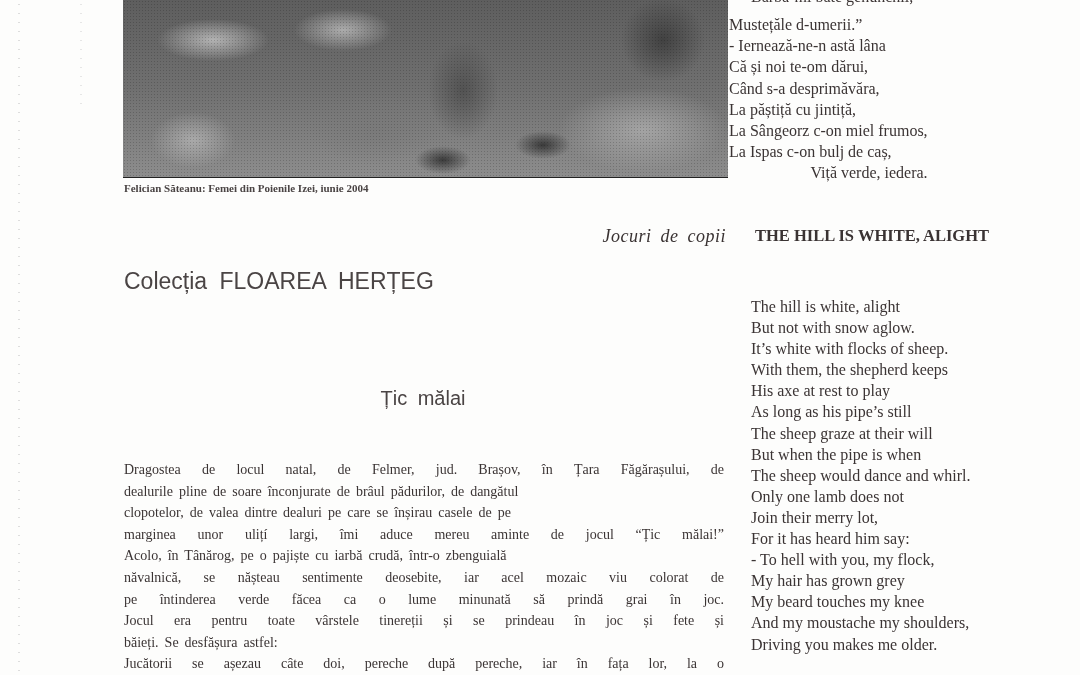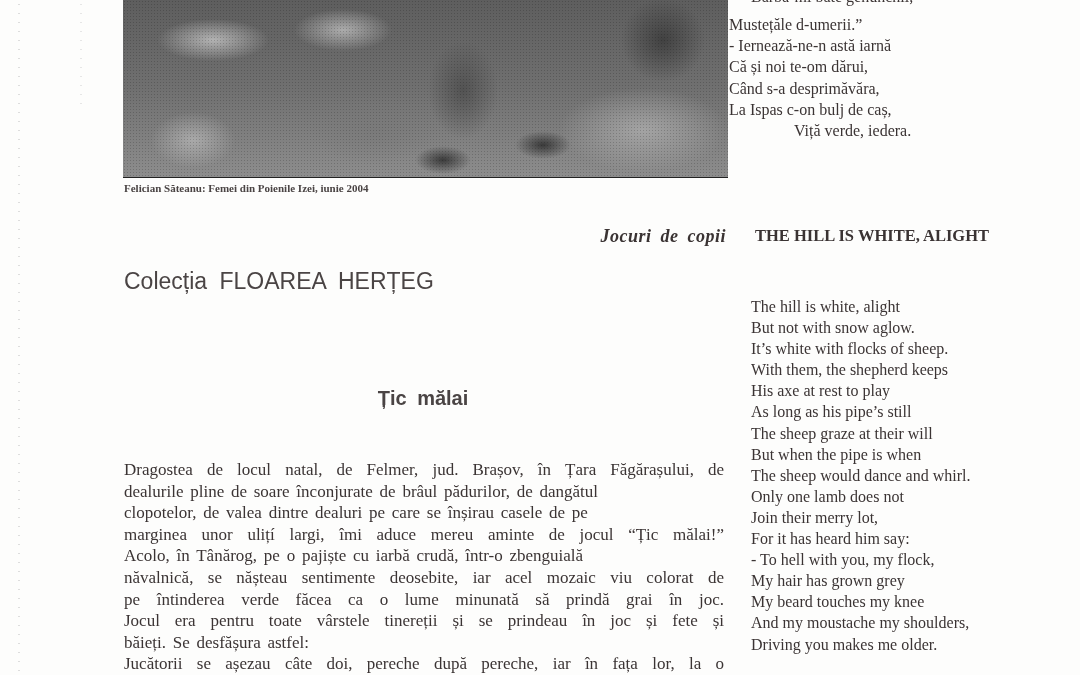--- a/index.html
+++ b/index.html
@@ -68,21 +68,21 @@
       font-size: 11px;
       color: #4a4444;
       font-weight: bold;
     }
     .section-label {
       position: absolute;
       right: 354px;
       top: 226px;
       font-family: "Liberation Serif", serif;
       font-style: italic;
-      font-weight: bold;
+      font-weight: normal;
       font-size: 18px;
       letter-spacing: 0.5px;
       word-spacing: 4px;
       color: #3a3333;
     }
     .collection-title {
       position: absolute;
       left: 124px;
       top: 268px;
       font-family: Liberation Sans, sans-serif;
@@ -90,32 +90,32 @@
       color: #4a4444;
       word-spacing: 6px;
     }
     .story-title {
       position: absolute;
       left: 123px;
       width: 600px;
       top: 387px;
       text-align: center;
       font-family: "Liberation Sans", sans-serif;
-      font-weight: bold;
+      font-weight: normal;
       font-size: 20px;
       color: #4a4444;
       word-spacing: 5px;
     }
     .body-text {
       position: absolute;
       left: 124px;
       top: 459px;
       width: 600px;
       font-family: "Liberation Serif", serif;
-      font-size: 17px;
+      font-size: 14px;
       line-height: 21.6px;
       color: #3b3434;
     }
     .body-text .line {
       display: block;
       white-space: nowrap;
       word-spacing: 2.5px;
     }
     .body-text .line.justify {
       text-align: justify;
@@ -127,21 +127,21 @@
       position: absolute;
       left: 729px;
       top: 4px;
       font-family: "Liberation Serif", serif;
       font-size: 16px;
       line-height: 21.2px;
       color: #3b3434;
       margin-top: 10px;
     }
     .poem-ro .line { display: block; white-space: nowrap; }
-    .poem-ro .line.indent { padding-left: 65px; }
+    .poem-ro .line.indent { padding-left: 65px; text-align: right; }
     .poem-top-clip {
       position: absolute;
       left: 751px;
       top: -12px;
       font-family: "Liberation Serif", serif;
       font-size: 16px;
       color: #3b3434;
       white-space: nowrap;
     }
     .poem-en-title {
@@ -192,23 +192,25 @@
     <span class="line justify">năvalnică, se nășteau sentimente deosebite, iar acel mozaic viu colorat de</span>
     <span class="line justify">pe întinderea verde făcea ca o lume minunată să prindă grai în joc.</span>
     <span class="line justify">Jocul era pentru toate vârstele tinereții și se prindeau în joc și fete și</span>
     <span class="line">băieți. Se desfășura astfel:</span>
     <span class="line justify">Jucătorii se așezau câte doi, pereche după pereche, iar în fața lor, la o</span>
   </div>
 
   <div class="poem-top-clip">Barba-mi bate genunchii,</div>
   <div class="poem-ro">
     <span class="line">Mustețăle d-umerii.”</span>
-    <span class="line">- Iernează-ne-n astă iarnă</span>
+    <span class="line">- Iernează-ne-n astă lâna</span>
     <span class="line">Că și noi te-om dărui,</span>
     <span class="line">Când s-a desprimăvăra,</span>
+    <span class="line">La păștiță cu jintiță,</span>
+    <span class="line">La Sângeorz c-on miel frumos,</span>
     <span class="line">La Ispas c-on bulj de caș,</span>
     <span class="line indent">Viță verde, iedera.</span>
   </div>
 
   <div class="poem-en-title">THE HILL IS WHITE, ALIGHT</div>
   <div class="poem-en">
     <span class="line">The hill is white, alight</span>
     <span class="line">But not with snow aglow.</span>
     <span class="line">It’s white with flocks of sheep.</span>
     <span class="line">With them, the shepherd keeps</span>

